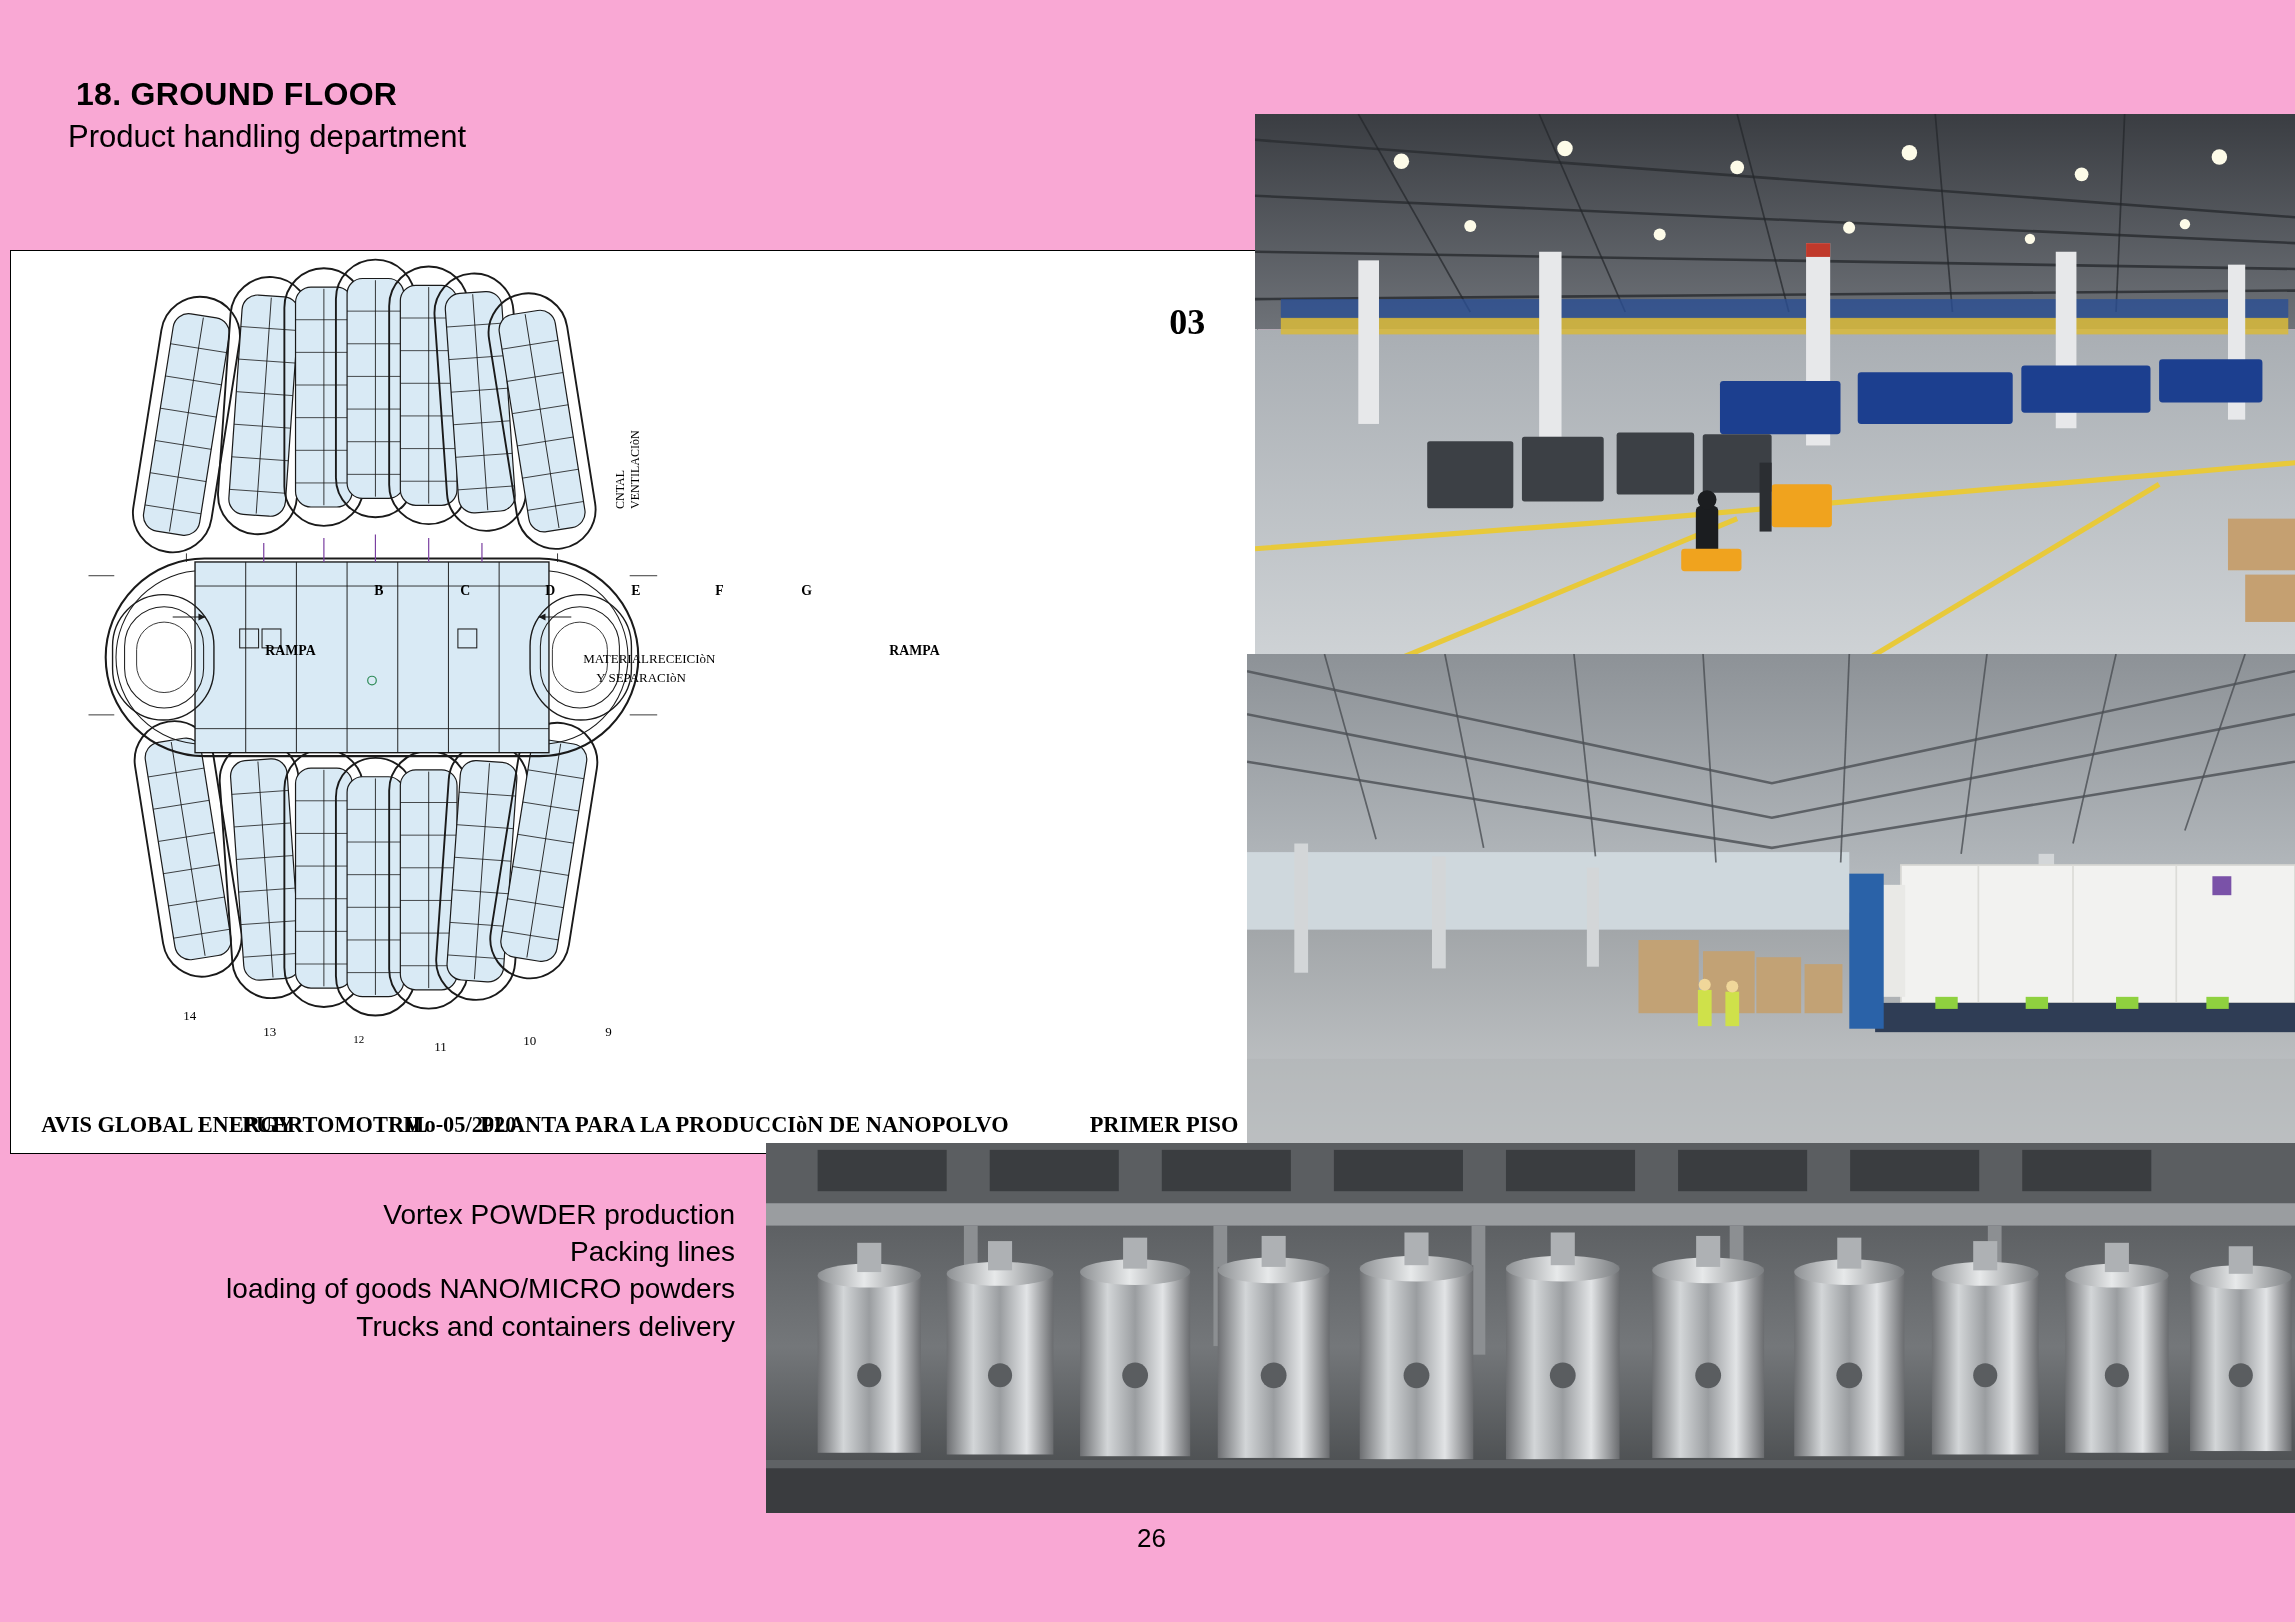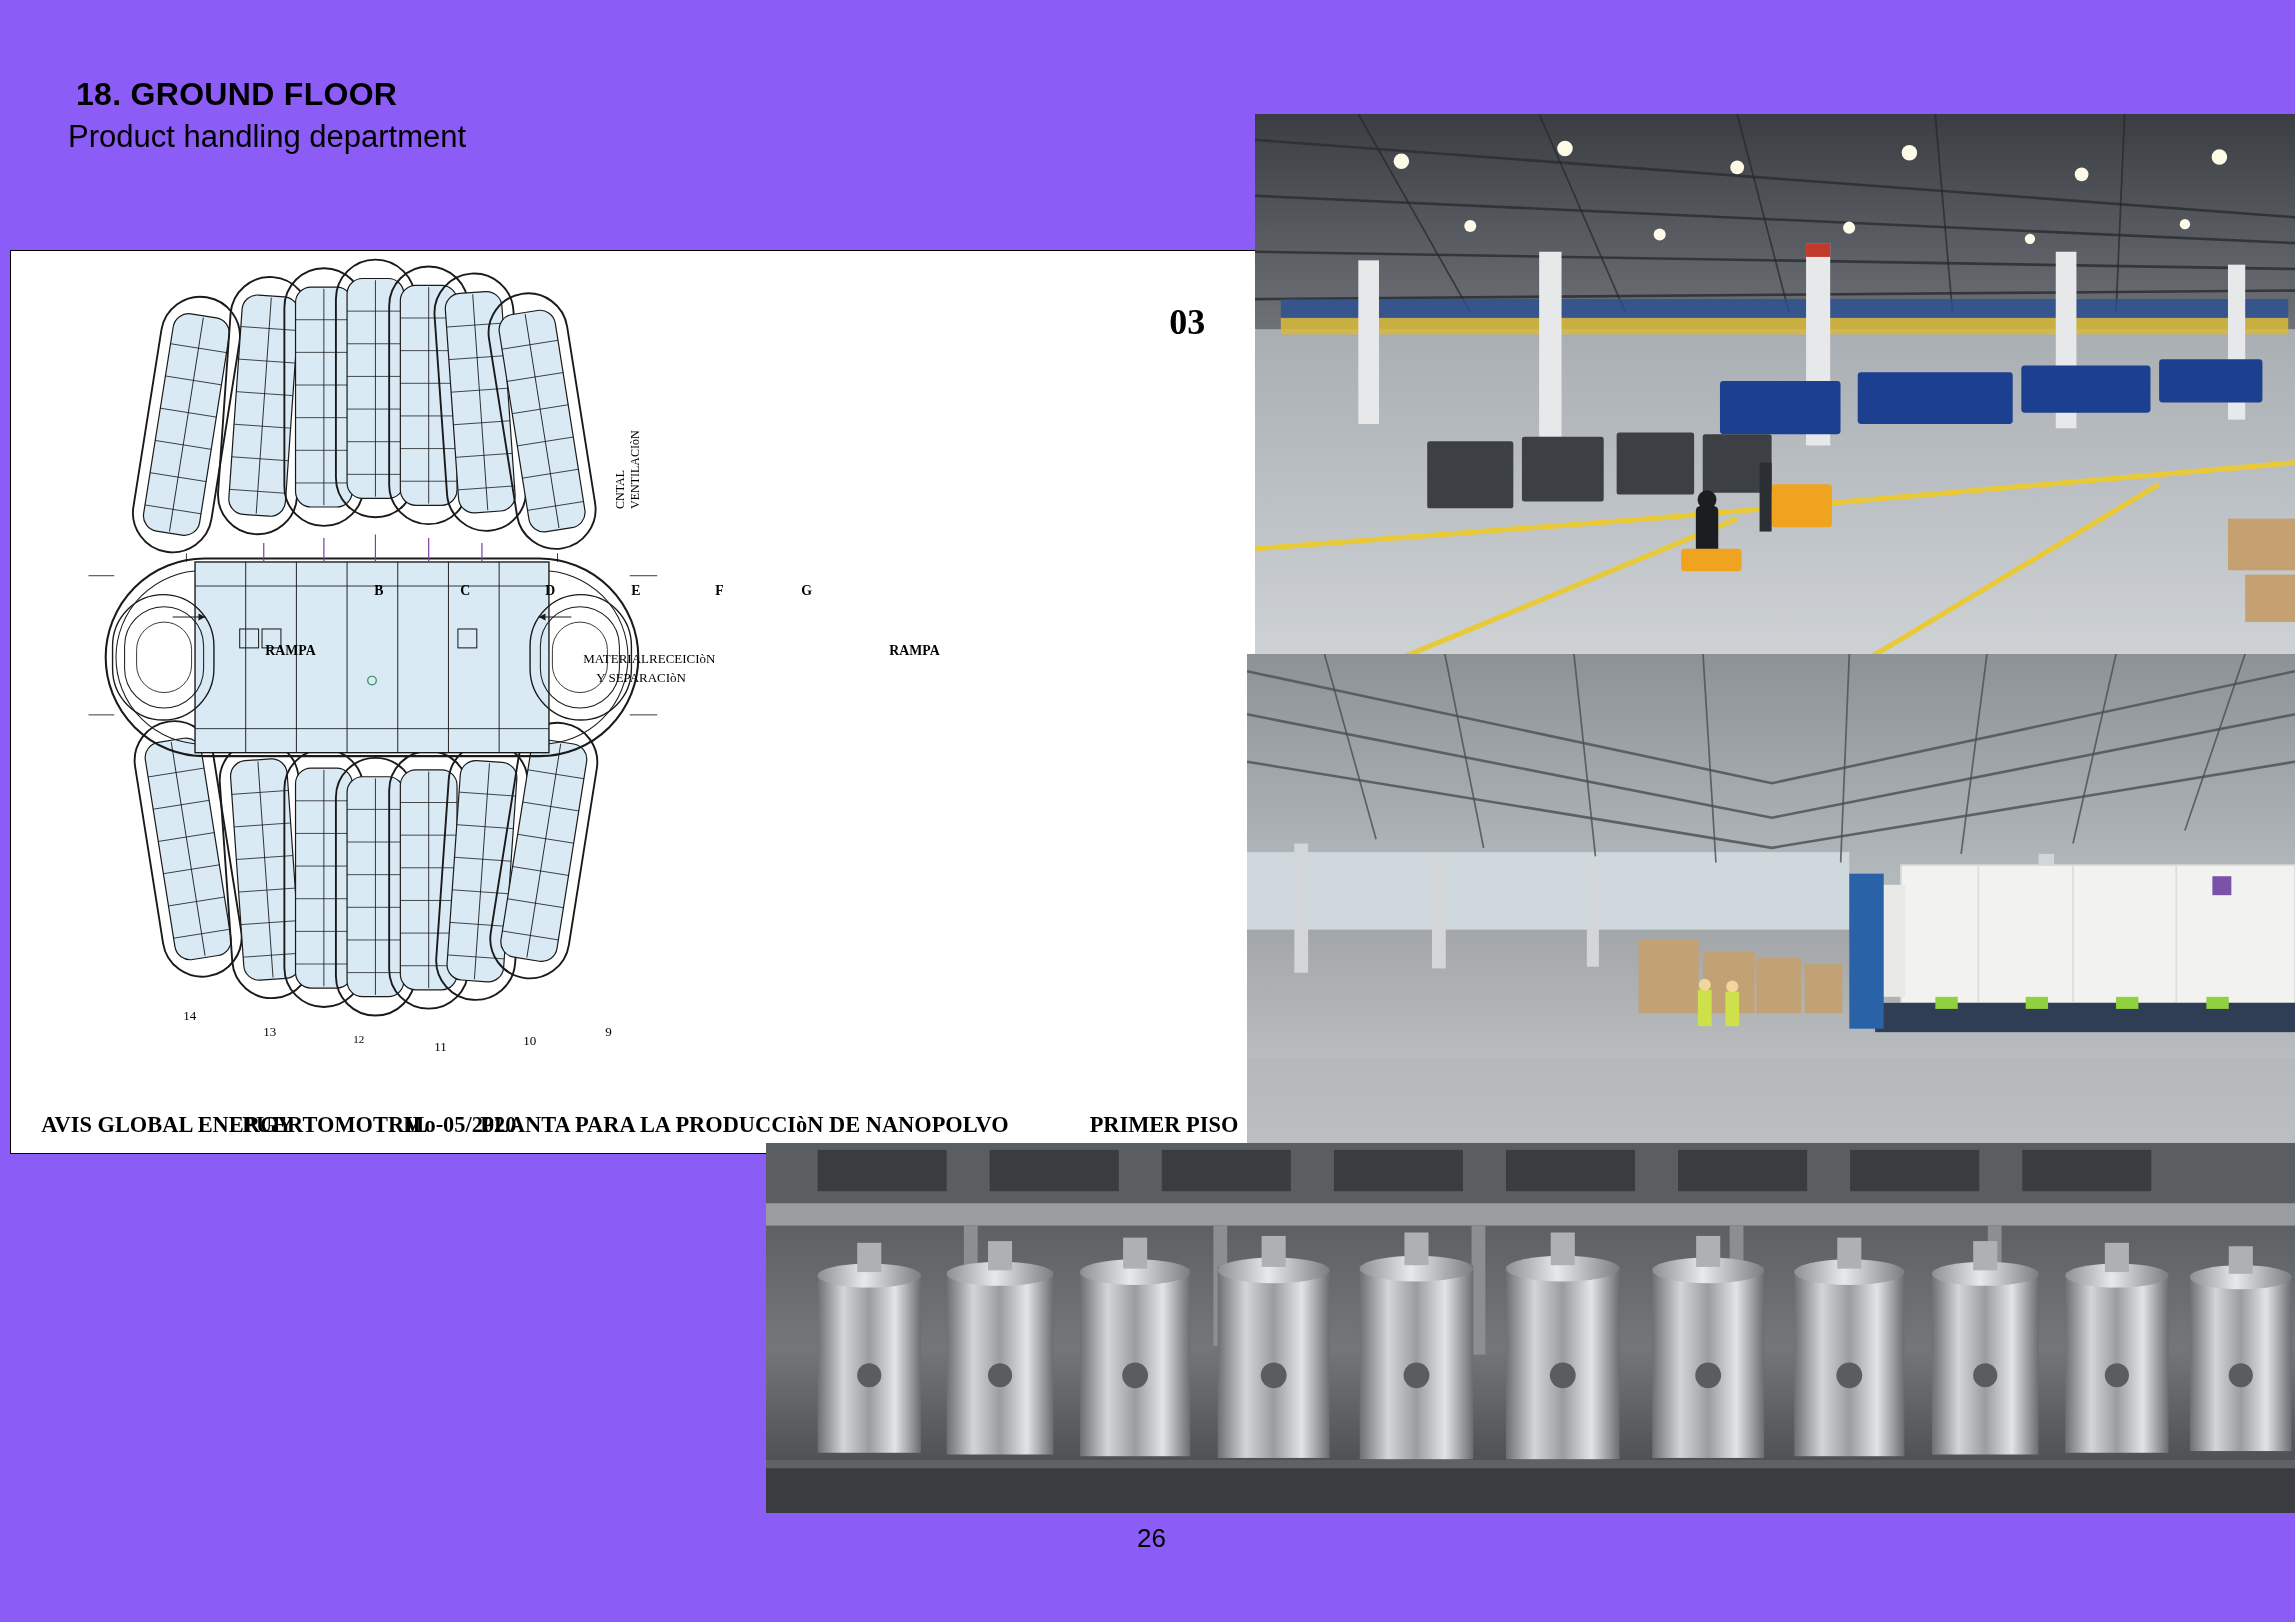--- a/index.html
+++ b/index.html
@@ -8,21 +8,21 @@
     background: #ffffff;
   }
   body {
     font-family: "Liberation Sans", sans-serif;
     color: #000000;
   }
   #slide {
     position: relative;
     width: 2295px;
     height: 1622px;
-    background: #8b5cf6;
+    background: #f9a8d4;
     overflow: hidden;
   }
 
   
   .heading-num {
     position: absolute;
     left: 76px;
     top: 76px;
     font-size: 32px;
     font-weight: bold;
@@ -567,17 +567,23 @@
           <rect x="45" y="-32" width="28" height="32" fill="#aeb1b4"></rect>
           <circle cx="59" cy="118" r="14" fill="#5a5d60"></circle>
         </g>
       </g>
 
       <rect x="0" y="368" width="1777" height="62" fill="#3a3c3f"></rect>
       <rect x="0" y="368" width="1777" height="10" fill="#5f6265"></rect>
     </svg>
   </div>
 
+  <div id="caption">
+    <div>Vortex POWDER production</div>
+    <div>Packing lines</div>
+    <div>loading of goods NANO/MICRO powders</div>
+    <div>Trucks and containers delivery</div>
+  </div>
 
   <div id="page-number">26</div>
 
 </div>
 
 
 </body></html>

